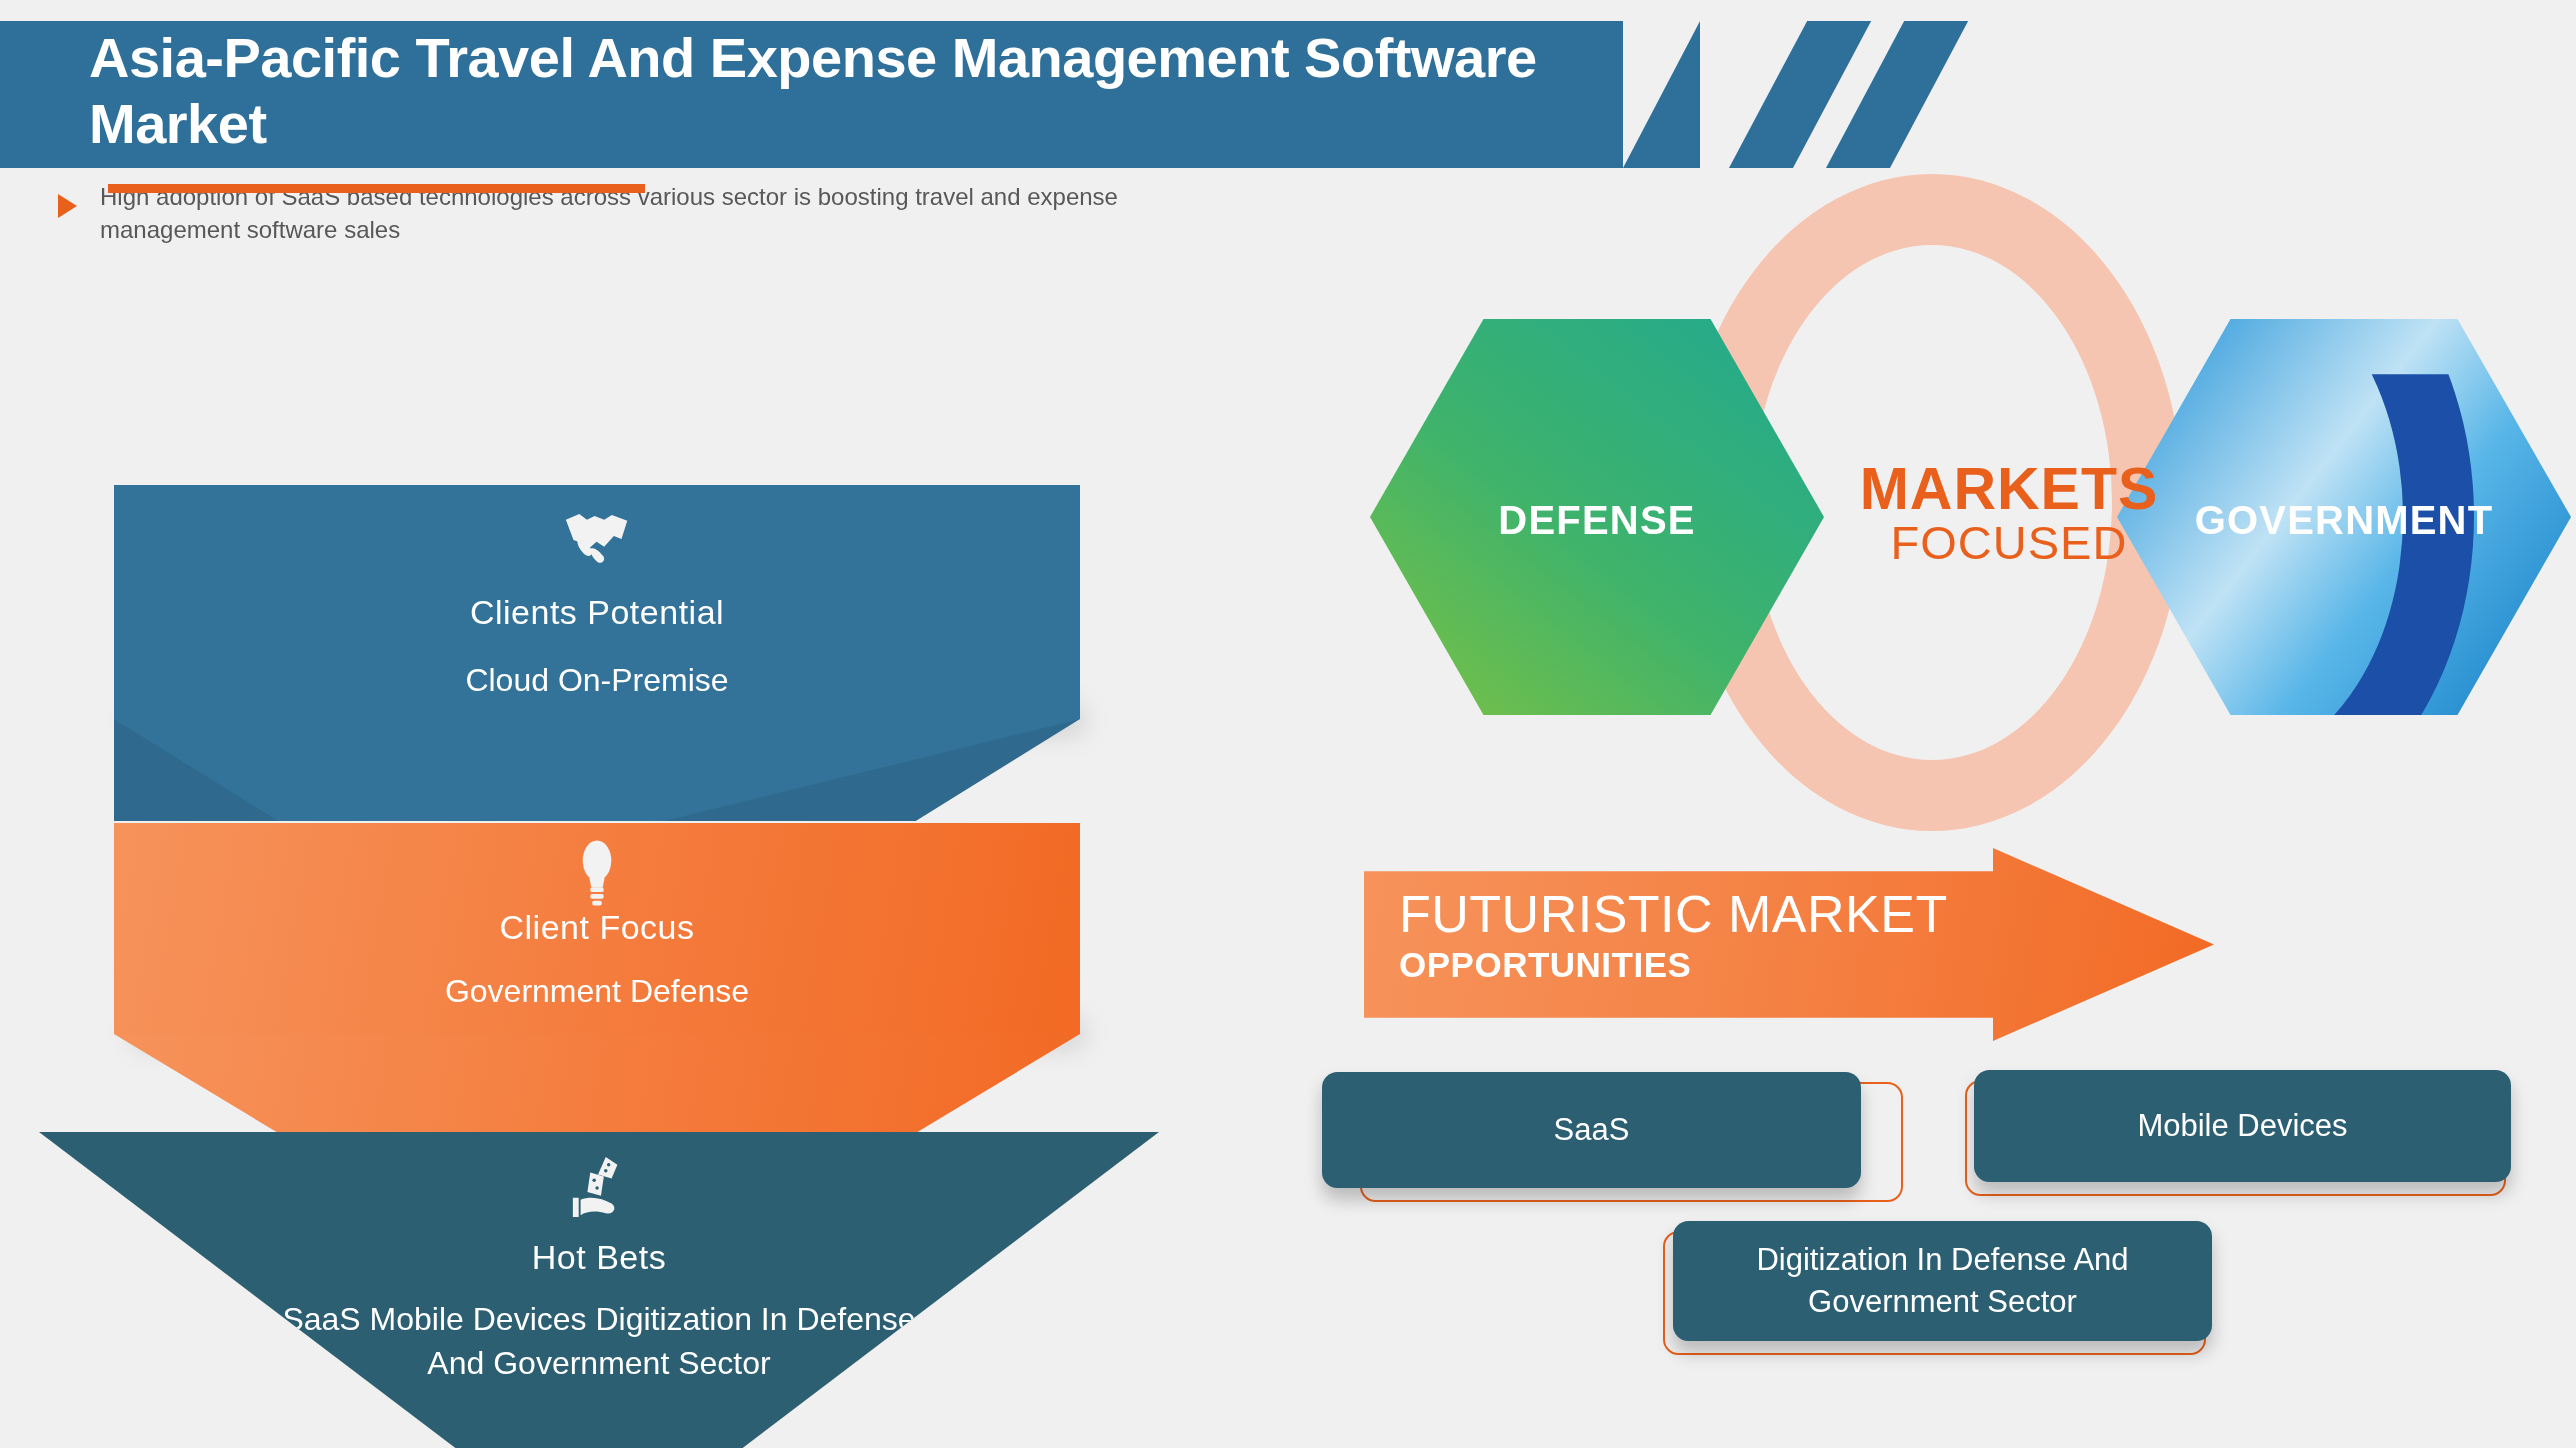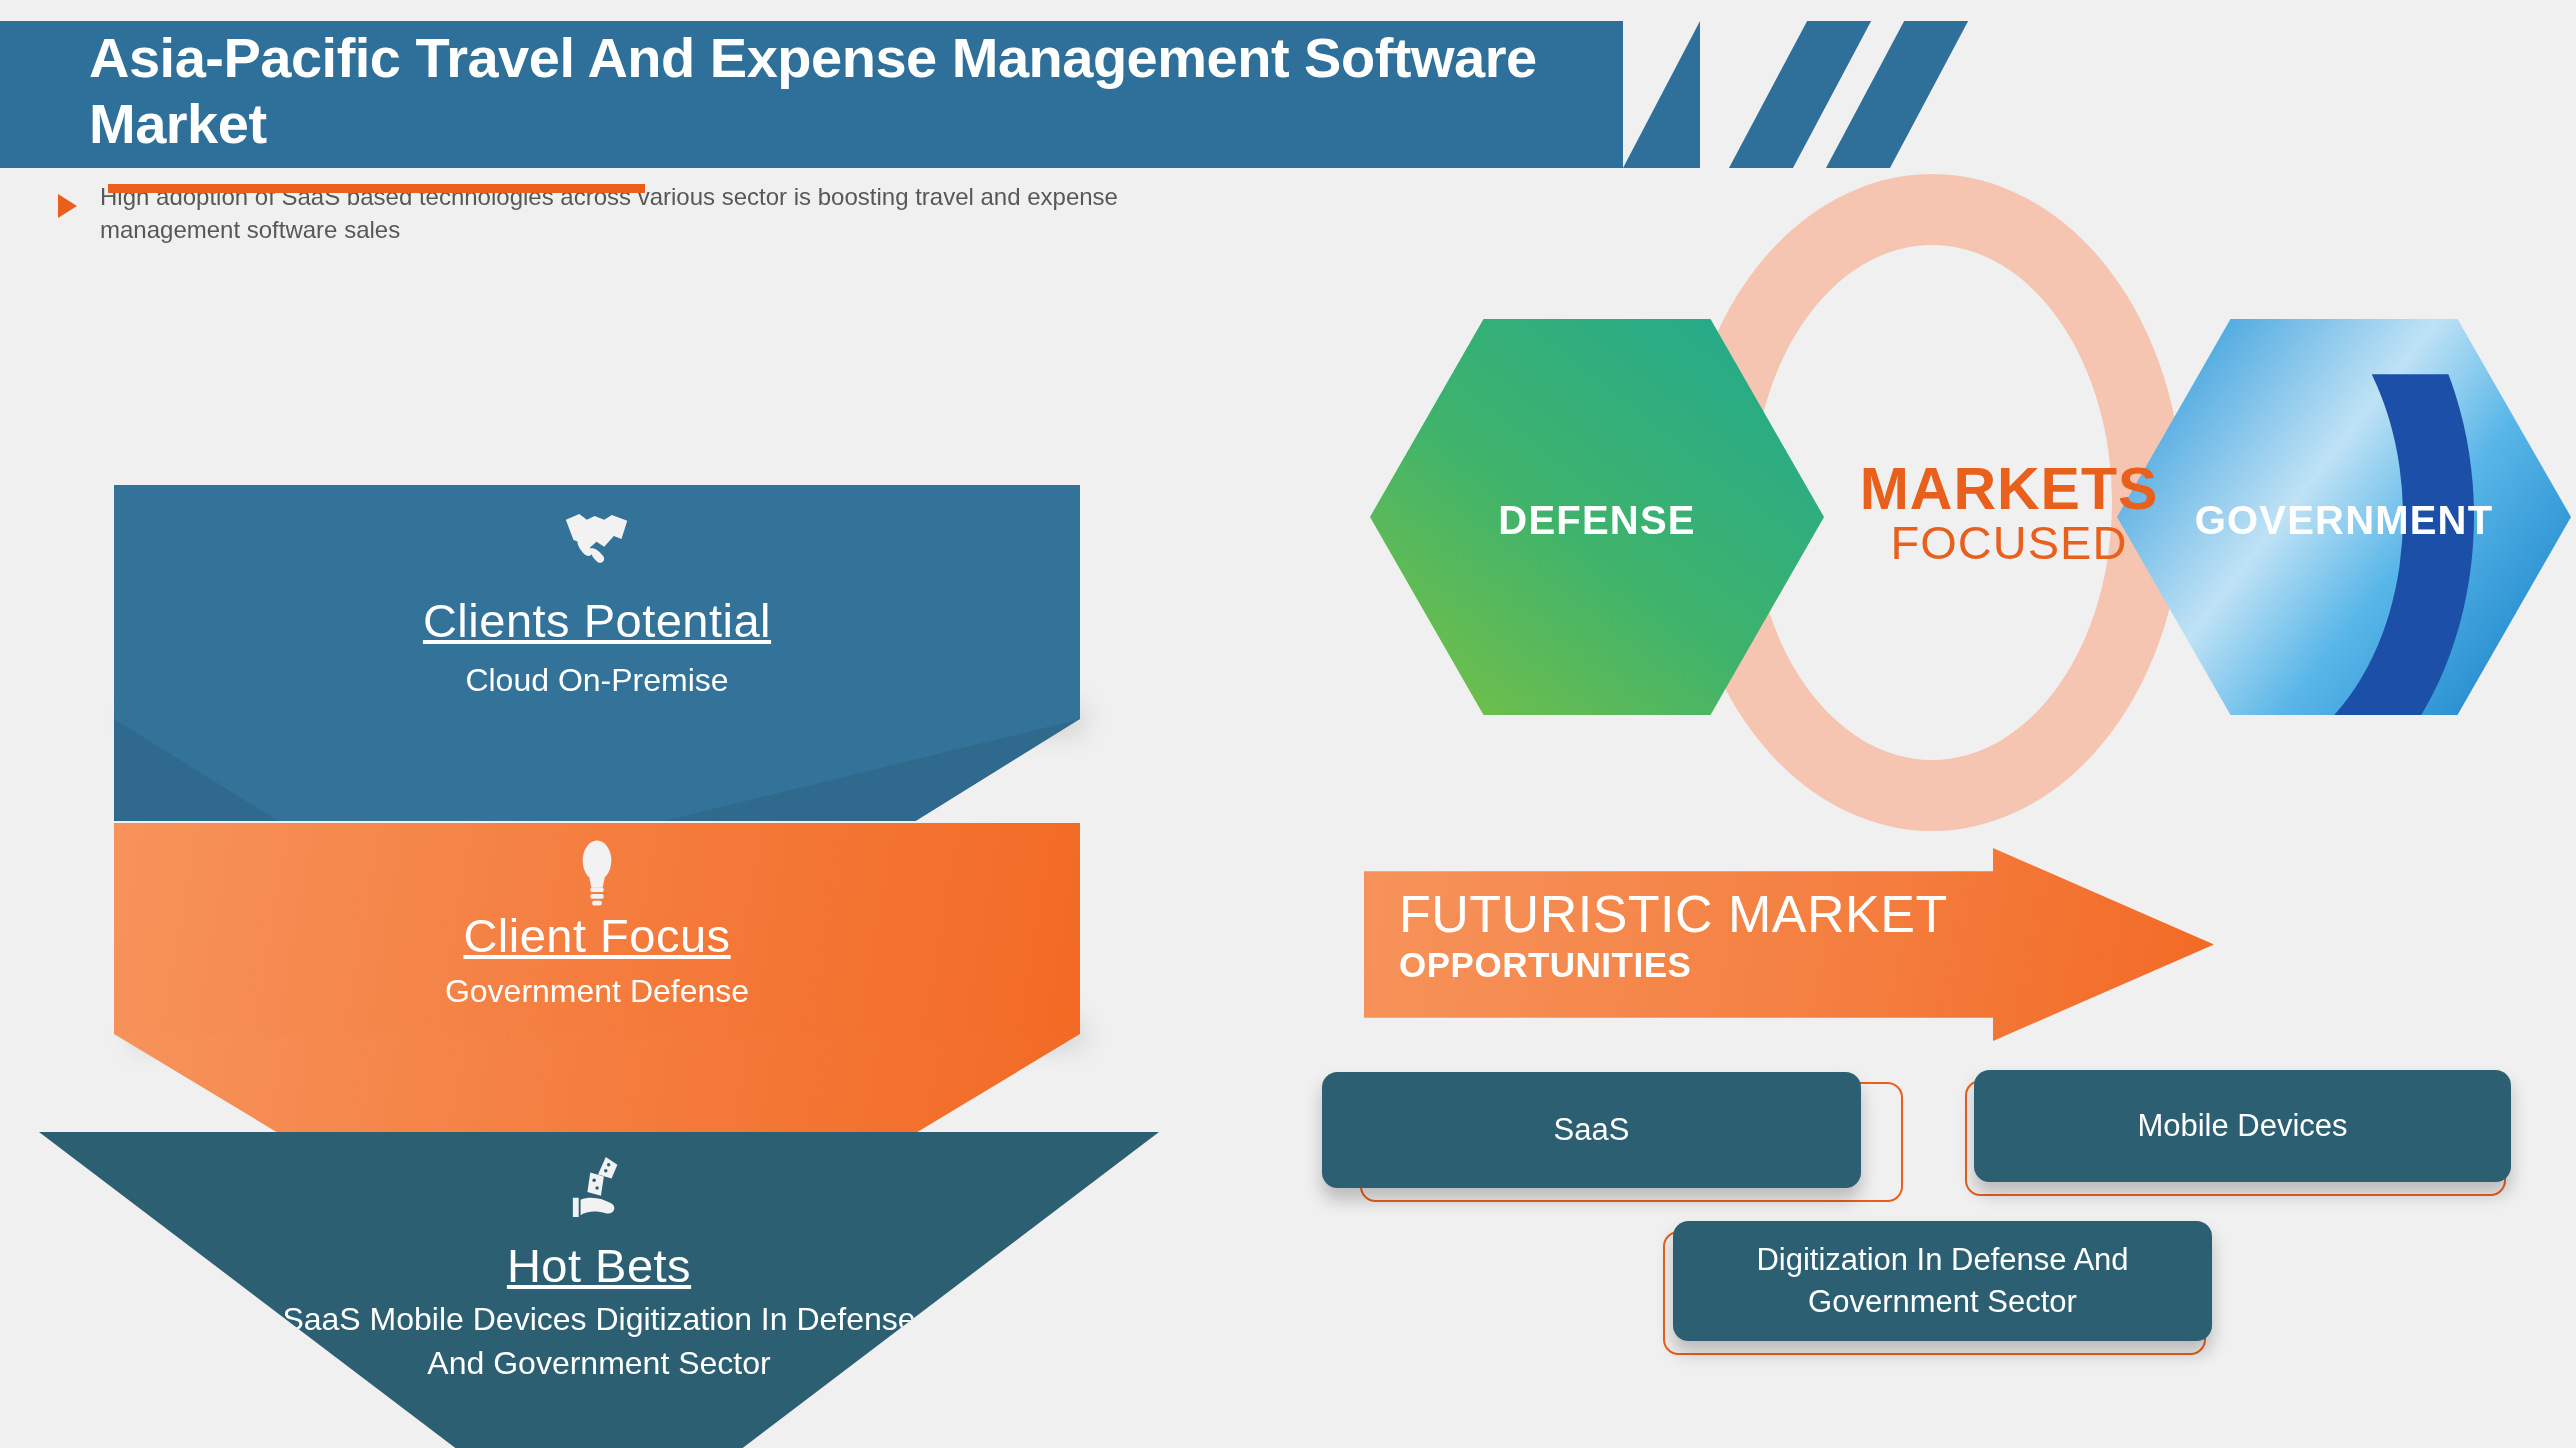--- a/index.html
+++ b/index.html
@@ -88,21 +88,21 @@
   
   #funnel-step-3{
     position:absolute;left:39px;top:668px;width:1120px;height:425px;
     background:#2C5F72;
     clip-path:polygon(0 0, 100% 0, 50% 100%);
   }
 
   .f-icon{position:absolute;left:0;right:0;text-align:center;}
   .f-title{
     position:absolute;left:0;right:0;text-align:center;color:#ffffff;
-    font-size:47px;font-weight:300;letter-spacing:0.5px;text-decoration:underline;
+    font-size:34px;font-weight:300;letter-spacing:0.5px;
   }
   .f-sub{
     position:absolute;left:0;right:0;text-align:center;color:#ffffff;
     font-size:32px;font-weight:400;line-height:1.36;
   }
 
   
   #ring{
     position:absolute;left:1681px;top:174px;width:502px;height:657px;
     border-radius:50%;

